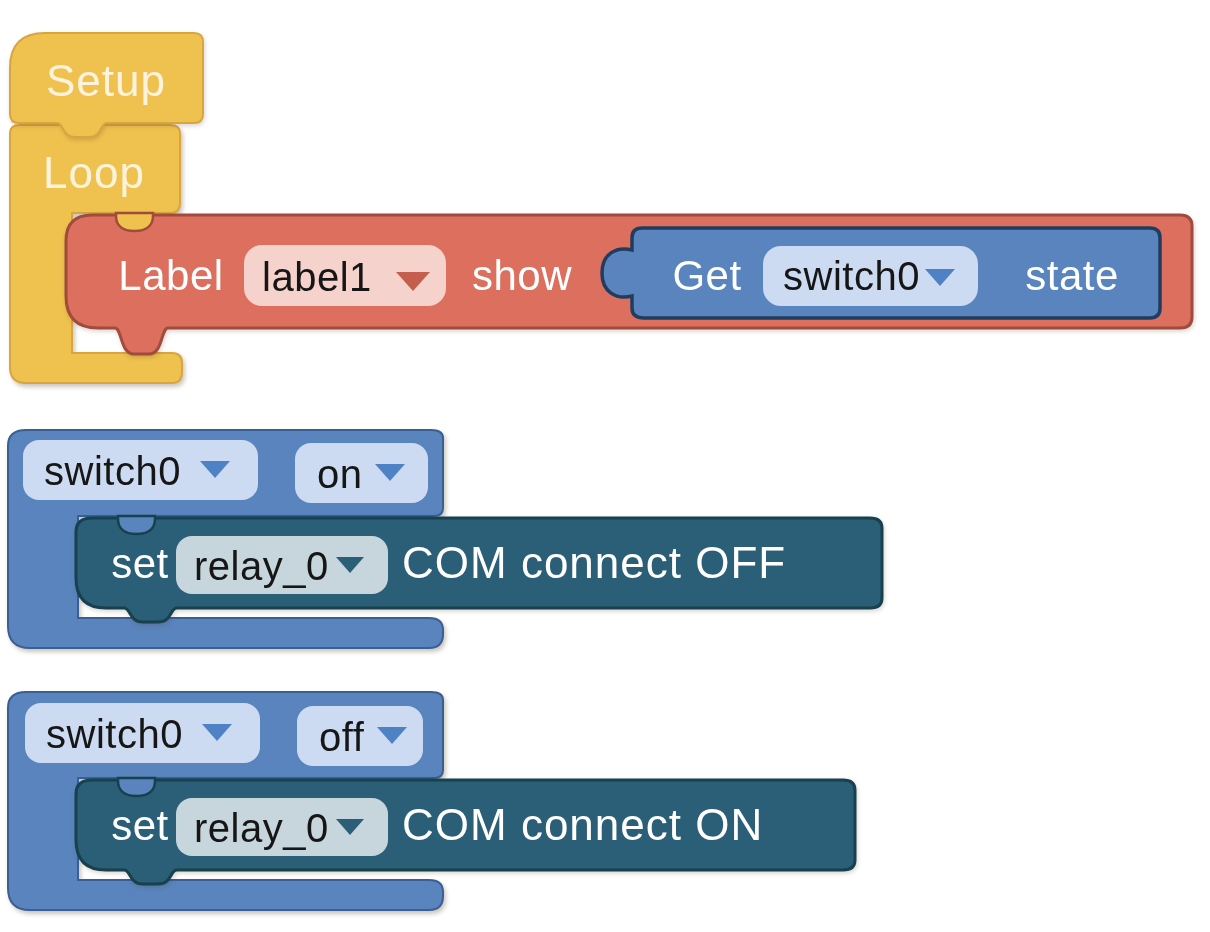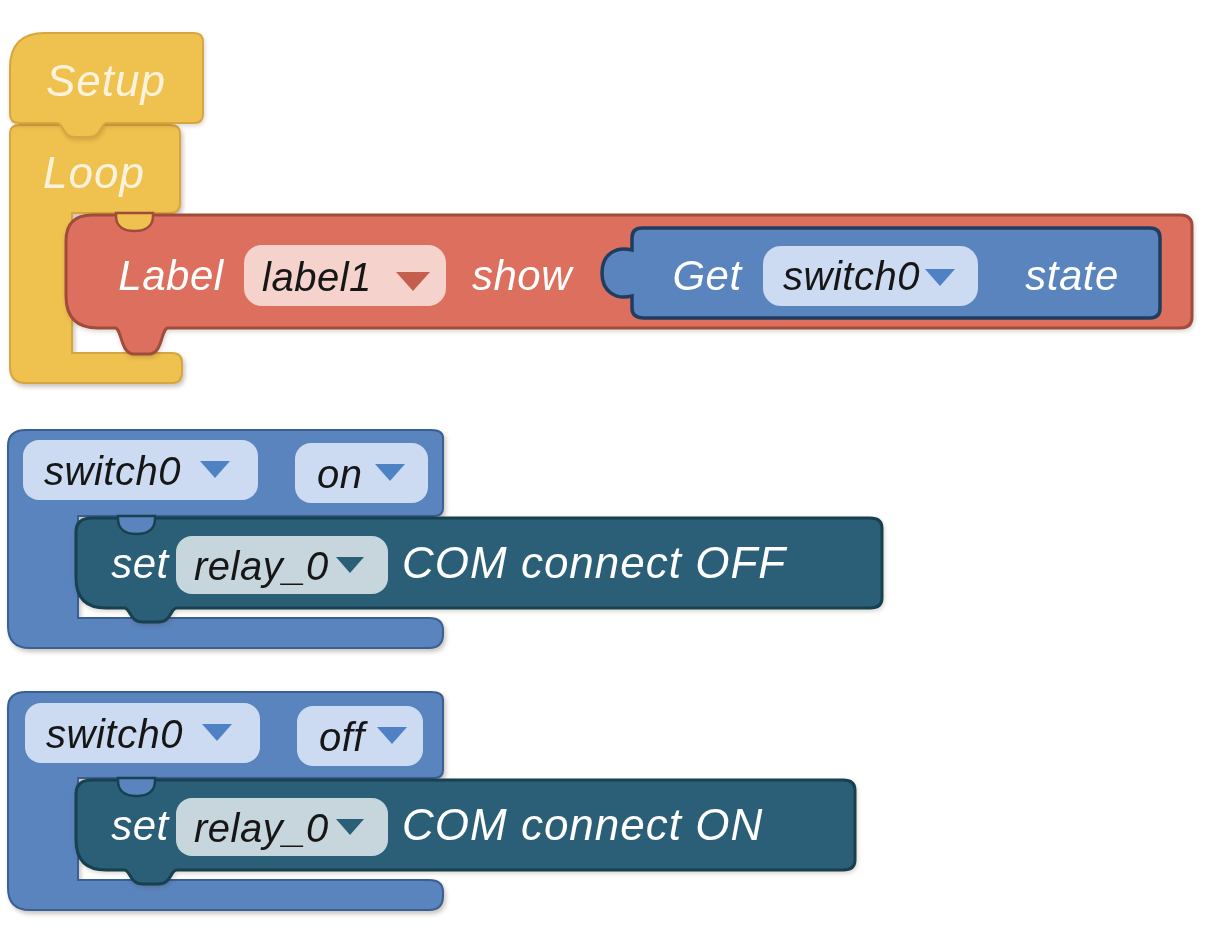--- a/index.html
+++ b/index.html
@@ -1,19 +1,18 @@
 <!DOCTYPE html>
 <html><head>
 <meta charset="utf-8">
 <style>
   html, body { margin: 0; padding: 0; background: #ffffff; }
   .workspace-wrap {
     width: 1210px; height: 932px; position: relative; background: #ffffff;
     font-family: "Liberation Sans", "DejaVu Sans", sans-serif;
-    font-style: italic;
   }
   svg { display: block; }
   text {
     font-family: "Liberation Sans", "DejaVu Sans", sans-serif;
     font-weight: 500;
     letter-spacing: 0.5px;
     user-select: none;
   }
   .block-label { font-size: 42px; }
   .big-label   { font-size: 44px; letter-spacing: 1px; }

